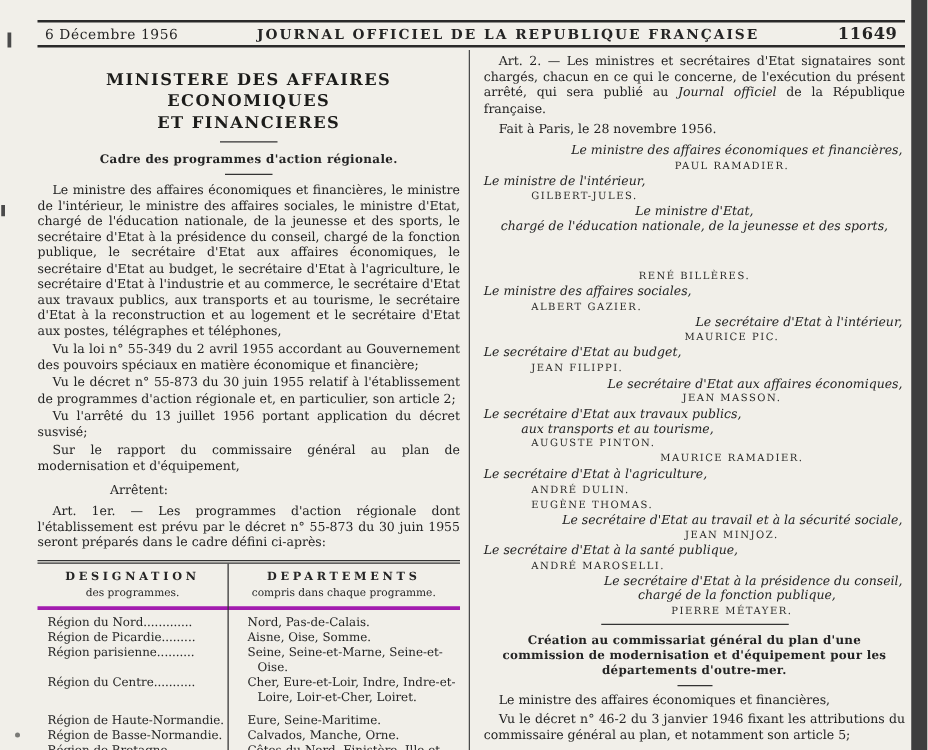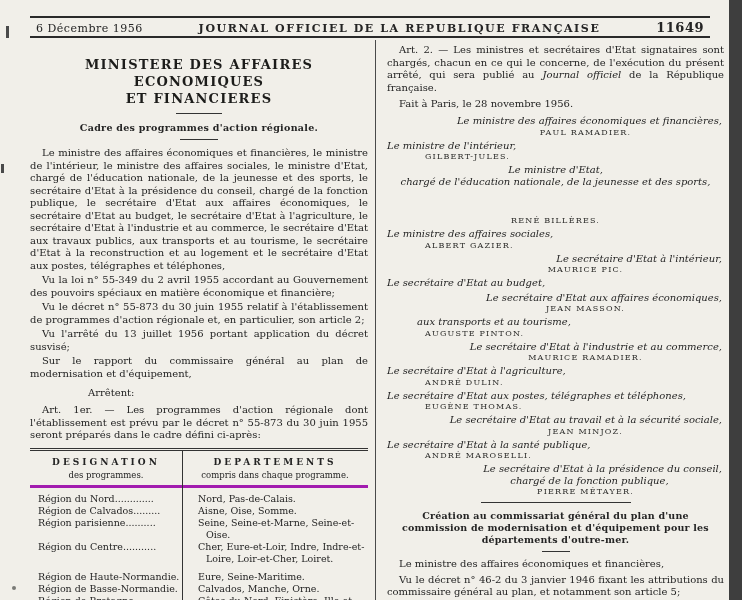--- a/index.html
+++ b/index.html
@@ -12,21 +12,21 @@
     position:relative; width:742px; height:600px; overflow:hidden;
     background:#f1efe9; color:#242424;
   }
   .edge-right { position:absolute; top:0; right:0; width:13px; height:600px; background:#3e3e3e; }
   .mark { position:absolute; background:#4a4a4a; }
   .mark1 { left:6px; top:26px; width:3px; height:12px; }
   .mark2 { left:1px; top:164px; width:3px; height:9px; }
   .mark3 { left:12px; top:586px; width:4px; height:4px; border-radius:50%; background:#7a7a76; }
 
   
-  .masthead { position:absolute; top:0; left:30px; right:32px; }
+  .masthead { position:absolute; top:0; left:30px; right:18px; }
   .rule { border-top:2px solid #2a2a2a; height:0; }
   .rule-top { margin-top:16px; }
   .mast-row { display:flex; justify-content:space-between; align-items:baseline; padding:2px 6px 1px 6px; }
   .mast-date { font-size:11px; letter-spacing:0.5px; }
   .mast-title { font-size:11px; font-weight:bold; letter-spacing:1.6px; }
   .mast-page { font-size:13px; font-weight:bold; letter-spacing:0.5px; }
 
   
   .columns { position:absolute; top:40px; left:30px; right:18px; bottom:0; display:flex; }
   .col-left { width:338px; }
@@ -129,21 +129,21 @@
             <div class="th-main">DEPARTEMENTS</div>
             <div class="th-sub">compris dans chaque programme.</div>
           </div>
         </div>
         <div class="tbl-body">
           <div class="tr">
             <div class="td-label">Région du Nord.............</div>
             <div class="td-depts">Nord, Pas-de-Calais.</div>
           </div>
           <div class="tr">
-            <div class="td-label">Région de Calvados.........</div>
+            <div class="td-label">Région de Picardie.........</div>
             <div class="td-depts">Aisne, Oise, Somme.</div>
           </div>
           <div class="tr">
             <div class="td-label">Région parisienne..........</div>
             <div class="td-depts">Seine, Seine-et-Marne, Seine-et-Oise.</div>
           </div>
           <div class="tr">
             <div class="td-label">Région du Centre...........</div>
             <div class="td-depts">Cher, Eure-et-Loir, Indre, Indre-et-Loire, Loir-et-Cher, Loiret.</div>
           </div>
@@ -187,39 +187,39 @@
         <div class="sig sig-left">
           <div class="sig-title">Le ministre des affaires sociales,</div>
           <div class="sig-name">ALBERT GAZIER.</div>
         </div>
         <div class="sig sig-right">
           <div class="sig-title">Le secrétaire d'Etat à l'intérieur,</div>
           <div class="sig-name">MAURICE PIC.</div>
         </div>
         <div class="sig sig-left">
           <div class="sig-title">Le secrétaire d'Etat au budget,</div>
+          <div class="sig-name">JEAN FILIPPI.</div>
         </div>
         <div class="sig sig-right">
           <div class="sig-title">Le secrétaire d'Etat aux affaires économiques,</div>
           <div class="sig-name">JEAN MASSON.</div>
         </div>
         <div class="sig sig-left">
+          <div class="sig-title">Le secrétaire d'Etat aux travaux publics,</div>
           <div class="sig-title sig-title2">aux transports et au tourisme,</div>
           <div class="sig-name">AUGUSTE PINTON.</div>
         </div>
         <div class="sig sig-right">
-          <div class="sig-title">Le secrétaire d'Etat à l'industrie et au commerce,</div>
           <div class="sig-name">MAURICE RAMADIER.</div>
         </div>
         <div class="sig sig-left">
           <div class="sig-title">Le secrétaire d'Etat à l'agriculture,</div>
           <div class="sig-name">ANDRÉ DULIN.</div>
         </div>
         <div class="sig sig-left">
-          <div class="sig-title">Le secrétaire d'Etat aux postes, télégraphes et téléphones,</div>
           <div class="sig-name">EUGÈNE THOMAS.</div>
         </div>
         <div class="sig sig-right">
           <div class="sig-title">Le secrétaire d'Etat au travail et à la sécurité sociale,</div>
           <div class="sig-name">JEAN MINJOZ.</div>
         </div>
         <div class="sig sig-left">
           <div class="sig-title">Le secrétaire d'Etat à la santé publique,</div>
           <div class="sig-name">ANDRÉ MAROSELLI.</div>
         </div>

